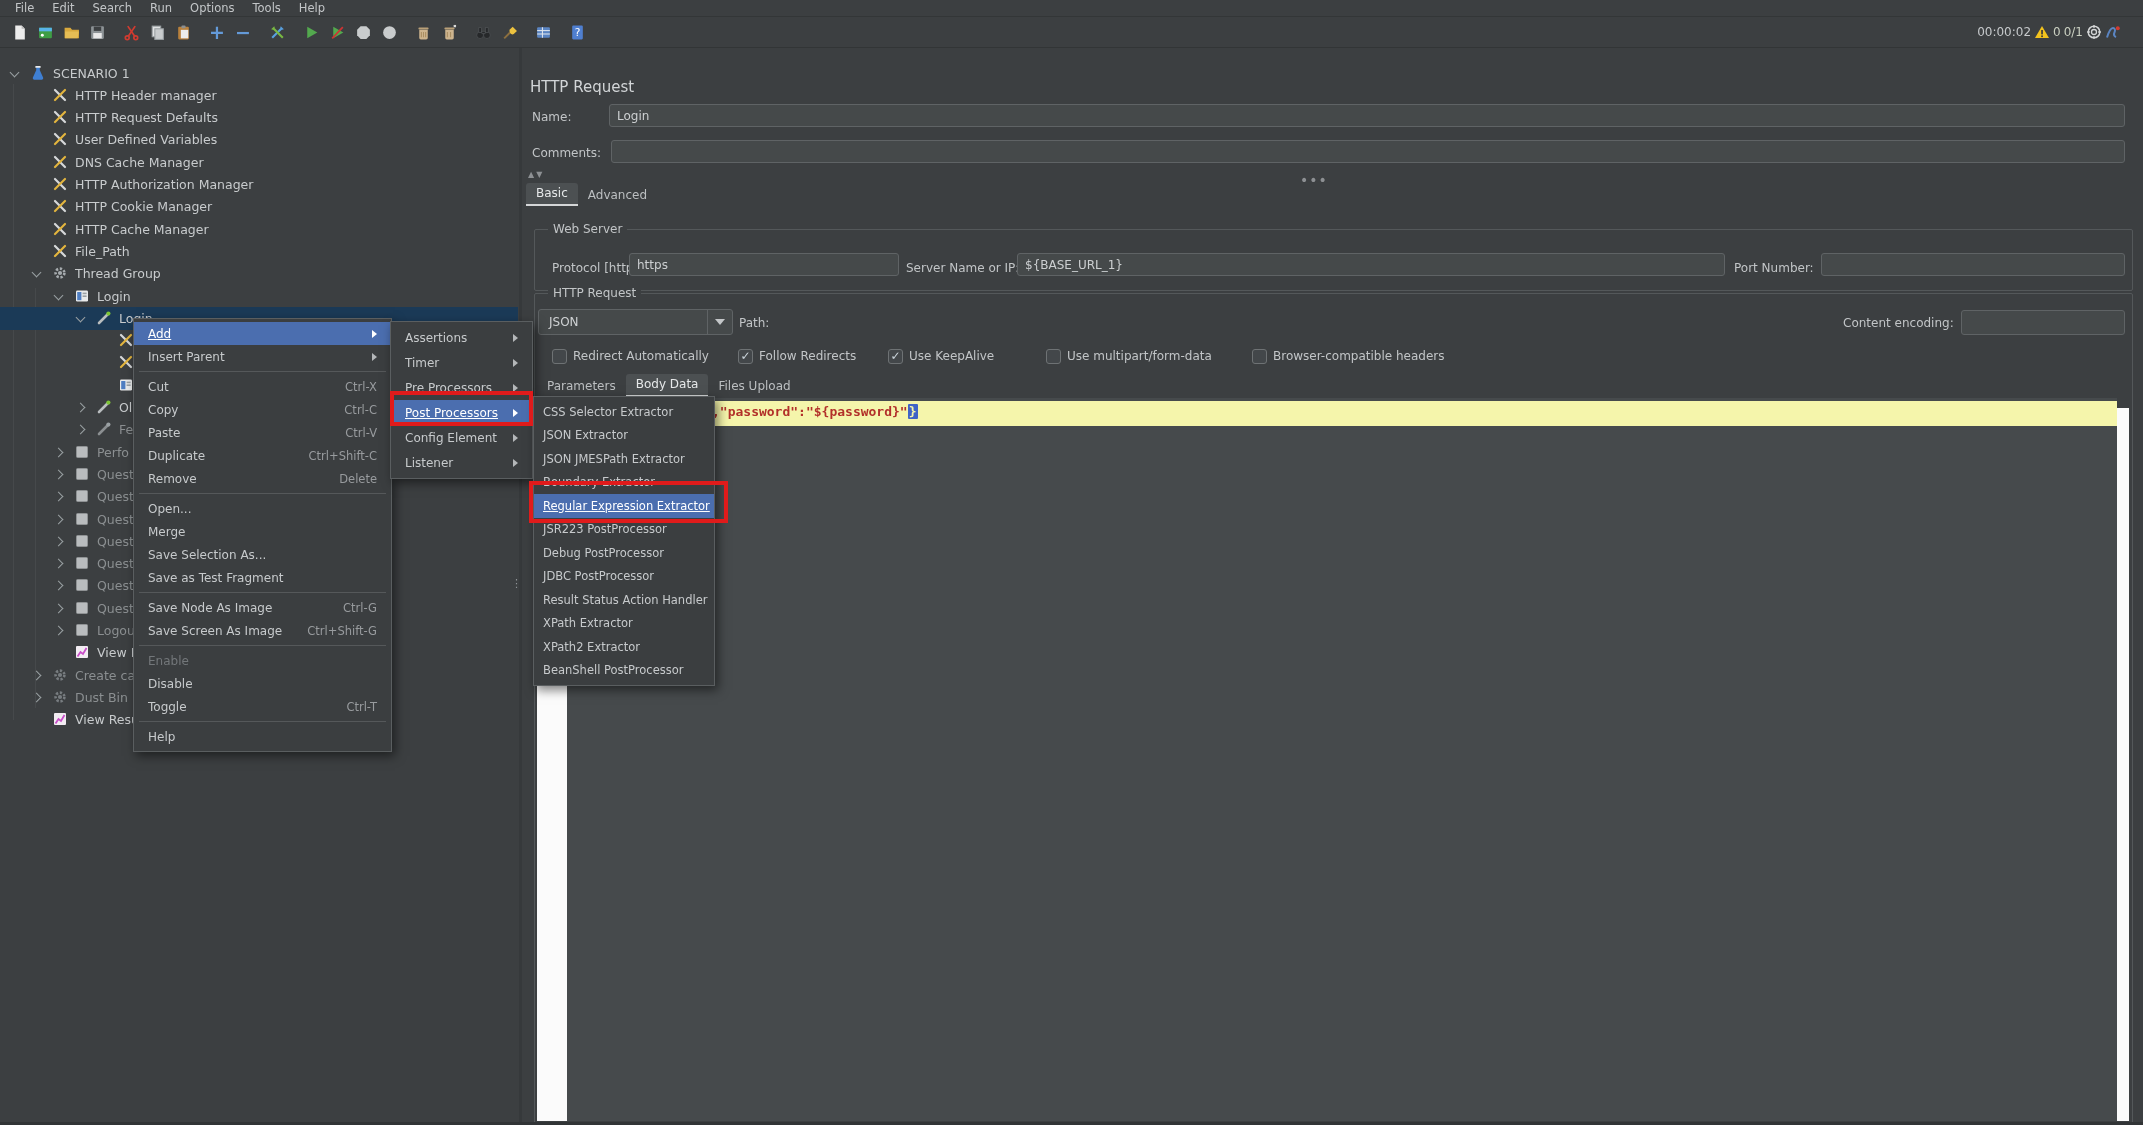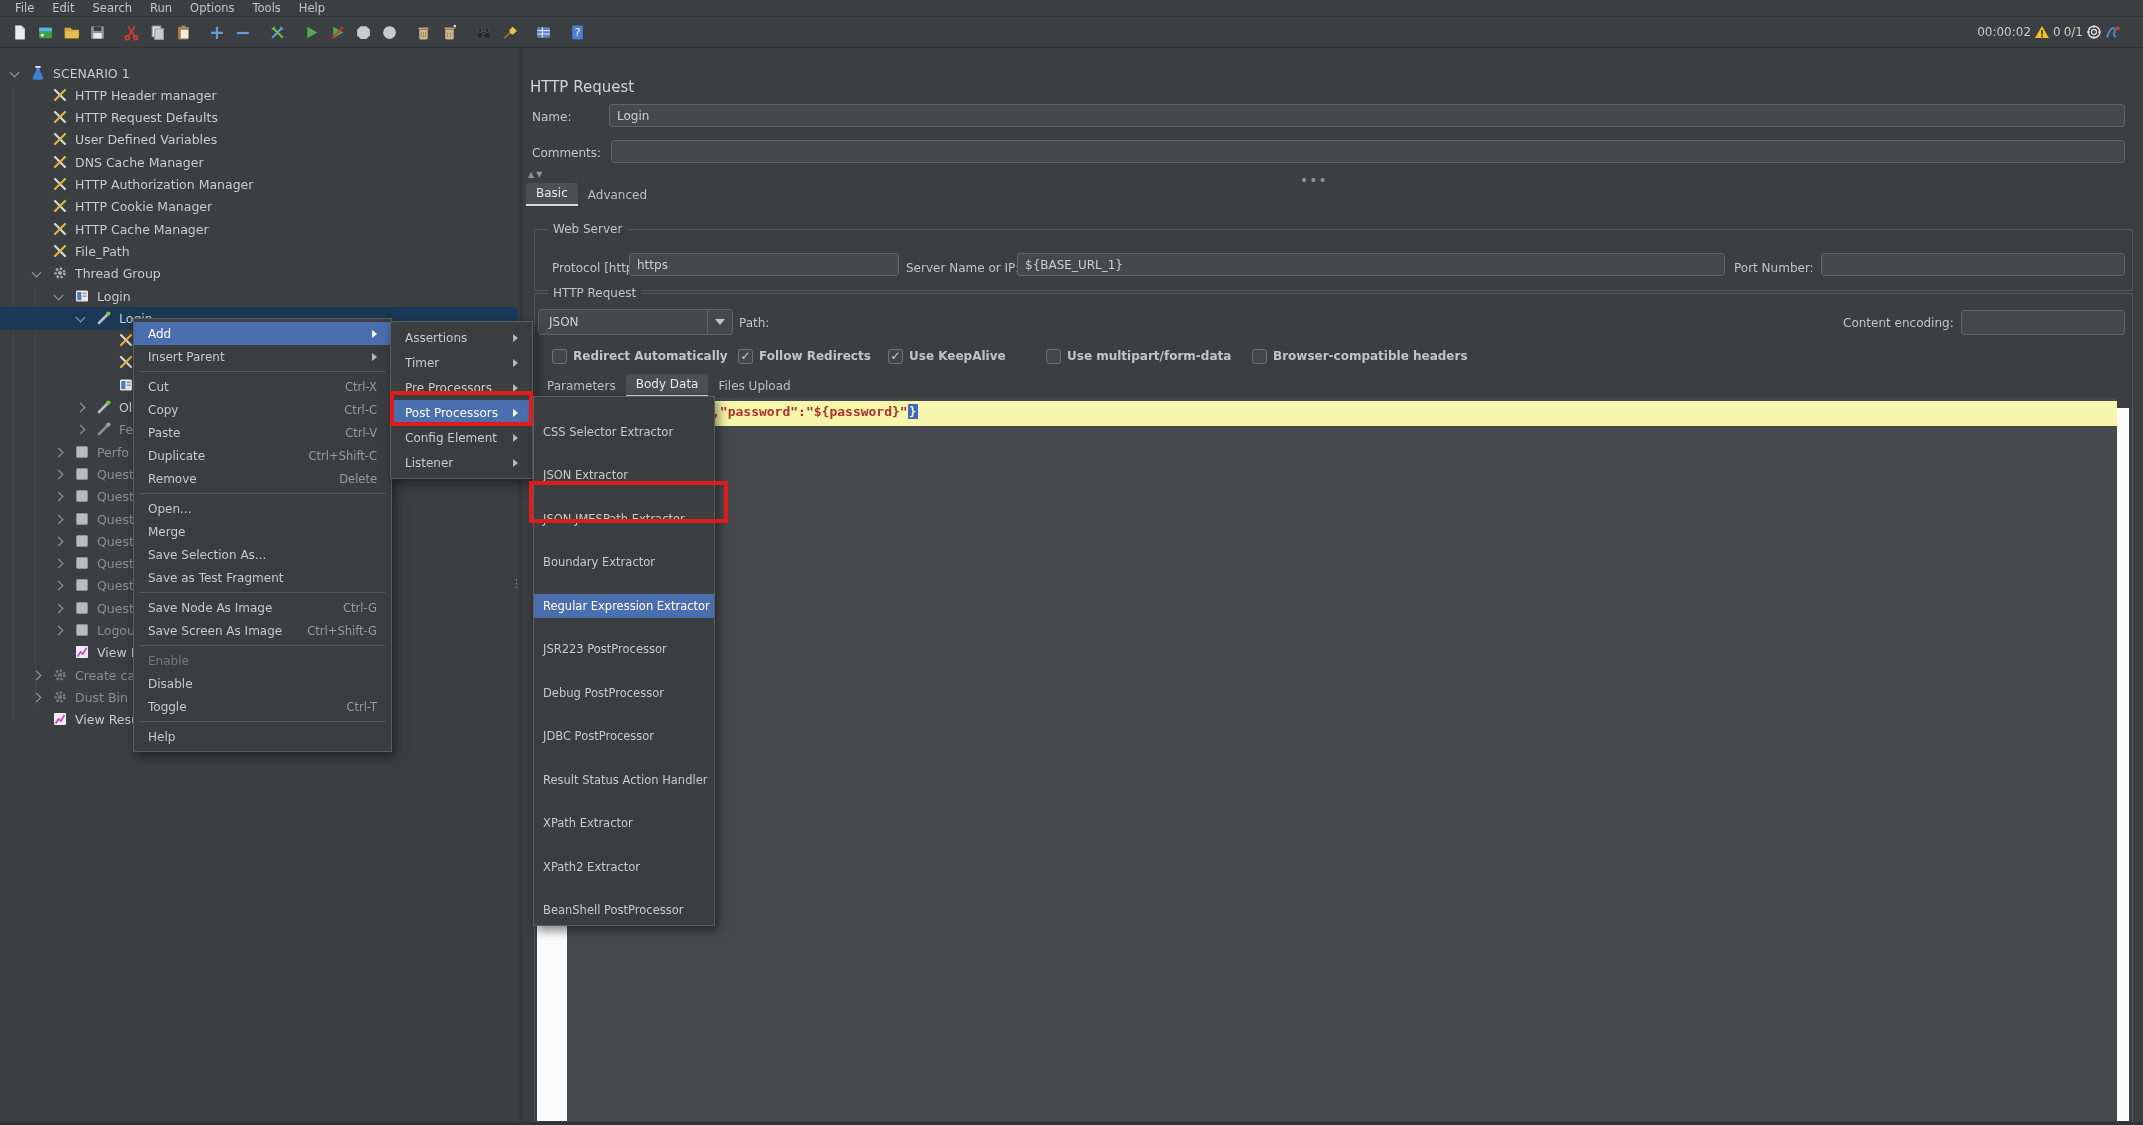--- a/index.html
+++ b/index.html
@@ -47,41 +47,41 @@
   .tab{padding:3px 10px 4px 10px;font-size:12px;color:#bcbfc1;}
   .tab.on{background:#4c5052;color:#e6e8e9;border-bottom:2px solid #d4d6d7;border-radius:3px 3px 0 0;}
   .splitctl{position:absolute;color:#8d9093;font-size:8px;letter-spacing:2px;}
   .hdots{position:absolute;color:#8d9093;font-size:14px;letter-spacing:1px;}
   
   #method-select{position:absolute;background:#45494a;border:1px solid #5f6365;border-radius:3px;display:flex;align-items:center;box-sizing:border-box;}
   #method-select .mtext{color:#cfd2d4;font-size:12px;padding-left:10px;flex:1;}
   #method-select .sel-arrow-box{width:24px;height:100%;display:flex;align-items:center;justify-content:center;border-left:1px solid #5f6365;}
   .arr-down{width:0;height:0;border-left:5px solid transparent;border-right:5px solid transparent;border-top:6px solid #c3c6c8;}
   
-  .cbwrap{position:absolute;display:flex;align-items:center;height:16px;font-weight:bold;}
+  .cbwrap{position:absolute;display:flex;align-items:center;height:16px;}
   .cb{width:15px;height:15px;background:#43474a;border:1px solid #6e7274;border-radius:3px;box-sizing:border-box;color:#cdd6dd;font-size:12px;line-height:13px;text-align:center;}
   .cblabel{color:#c2c5c7;font-size:12px;margin-left:6px;white-space:nowrap;}
   
   .ed-gutter{position:absolute;left:537px;top:398px;width:30px;height:723px;background:#fbfbfb;z-index:2;}
   .ed-content{position:absolute;left:567px;top:398px;width:1550px;height:723px;background:#464a4c;z-index:2;}
   .ed-line{position:absolute;left:567px;top:401px;width:1550px;height:25px;background:#f5f5ab;z-index:2;}
   .ed-text{position:absolute;left:712px;top:404px;font-family:"DejaVu Sans Mono","Liberation Mono",monospace;font-size:13px;color:#b2302a;font-weight:bold;z-index:3;white-space:pre;}
   .ed-sel{background:#3f63c6;color:#f5f5ab;border-radius:1px;padding:0 1px;}
   .ed-scroll{position:absolute;left:2117px;top:408px;width:12px;height:713px;background:#fbfbfb;z-index:2;}
   
   .menu{position:absolute;background:#3b3e40;border:1px solid #5a5e60;box-shadow:3px 4px 10px rgba(0,0,0,.5);padding:3px 0;box-sizing:border-box;}
   #context-menu{left:133px;top:318px;width:259px;z-index:30;}
   #add-submenu{left:390px;top:321px;width:143px;z-index:31;}
   #pp-submenu{left:533px;top:396px;width:182px;z-index:32;}
   .mi{position:relative;display:flex;align-items:center;height:23px;padding:0 14px;color:#c7cacc;font-size:12px;white-space:nowrap;box-sizing:border-box;}
   #add-submenu .mi{height:25px;}
-  #pp-submenu .mi{height:23.5px;font-size:11.5px;padding:0 9px;margin-top:20px;}
+  #pp-submenu .mi{height:23.5px;font-size:11.5px;padding:0 9px;}
   .mi .sc{margin-left:auto;color:#989b9e;padding-left:22px;font-size:11.5px;}
   .mi .arrow-r{margin-left:auto;width:0;height:0;border-left:5px solid #b4b7b9;border-top:4px solid transparent;border-bottom:4px solid transparent;}
-  .mi.hl{background:#4b6eaf;color:#ffffff;}
+  .mi.hl{background:#4b6eaf;color:#ffffff;text-decoration:underline;}
   .mi.hl .arrow-r{border-left-color:#fff;}
   .mi.dis{color:#73777a;}
   .msep{height:1px;background:#55585a;margin:3px 5px;}
   
   .redbox{position:absolute;border:4px solid #e01b1b;z-index:40;}
   #redbox-pp{left:390px;top:391px;width:135px;height:27px;}
   #redbox-re{left:529px;top:481px;width:191px;height:34px;}
   #bottom-strip{position:absolute;left:0;top:1122px;width:2143px;height:3px;background:#313436;z-index:6;}
 </style>
 </head>

